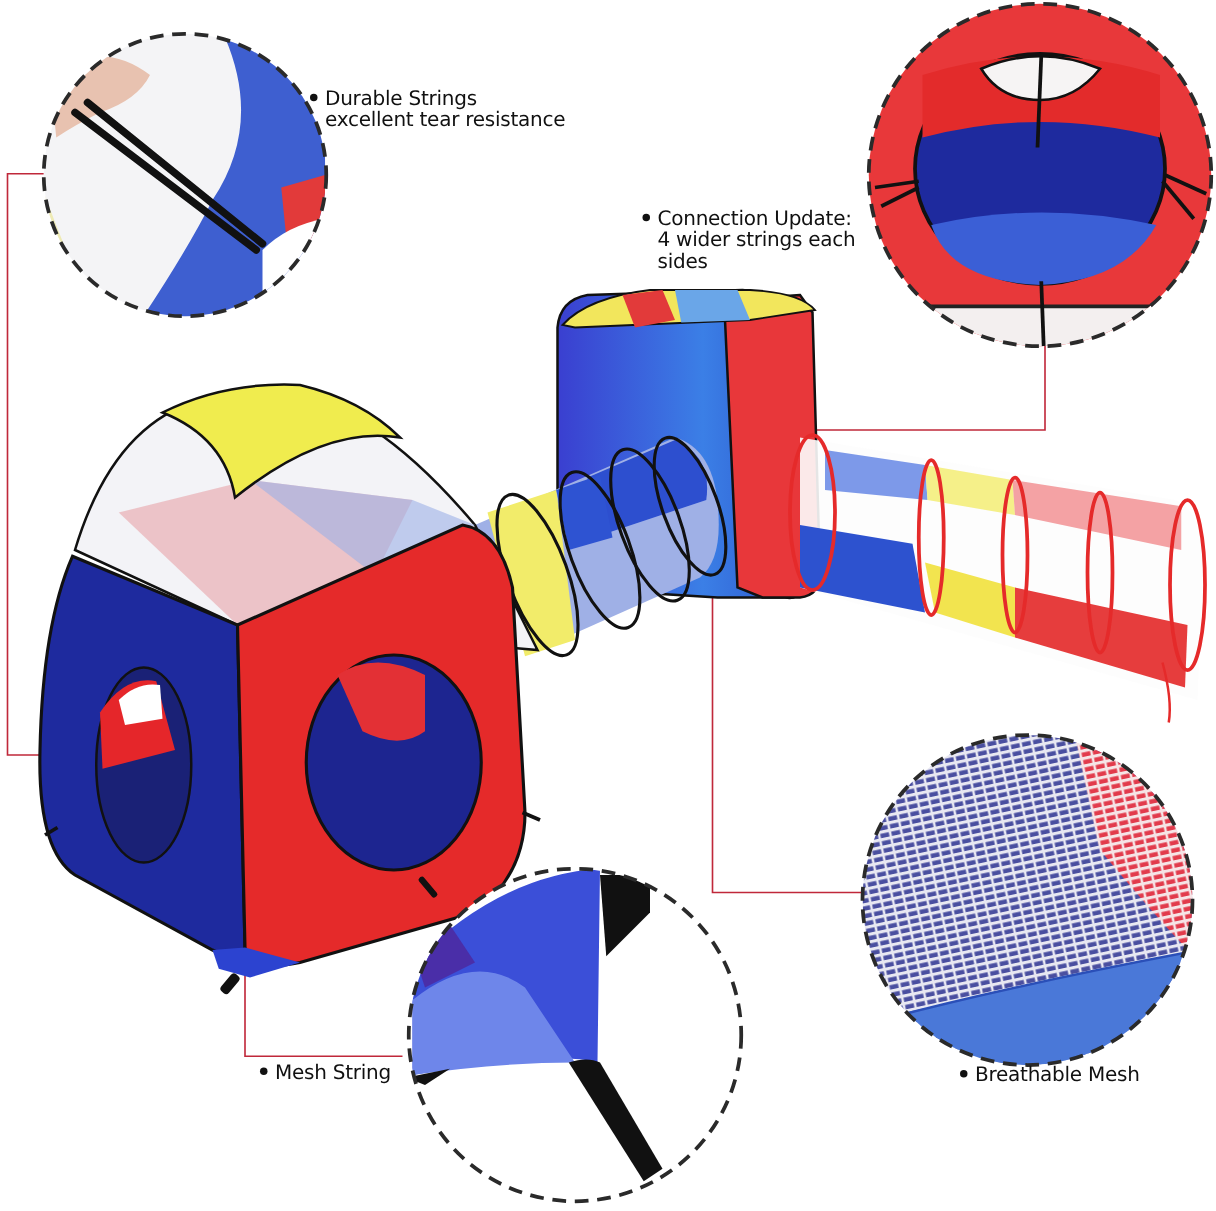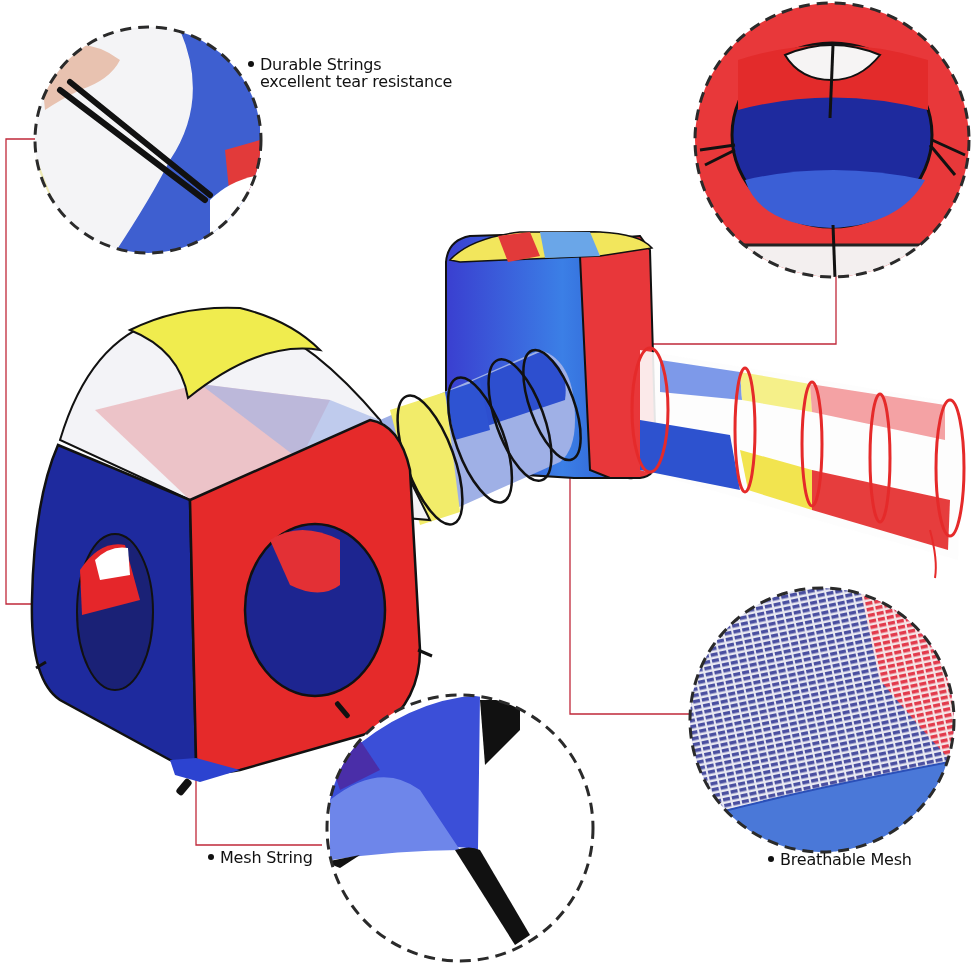--- a/index.html
+++ b/index.html
@@ -176,25 +176,30 @@
         <path d="M330,800 Q380,760 420,790 L460,850 Q400,850 330,860 Z" fill="#6e86ea"></path>
         <path d="M330,760 L360,740 L380,770 L340,790 Z" fill="#4a2ea8"></path>
         <path d="M480,700 L520,700 L520,730 L485,765 Z" fill="#111"></path>
         <path d="M455,850 Q470,845 480,850 L530,935 L515,945 Z" fill="#111"></path>
         <path d="M325,862 L360,855 L340,868 Z" fill="#111"></path>
       </g>
       <circle cx="460" cy="828" r="133" fill="none" stroke="#2a2a2a" stroke-width="3" stroke-dasharray="11 7"></circle>
     </g>
   </svg>
 
-  <div class="label" style="left:248px; top:56px;">
+  <div class="label" style="left:248px; top:70px;">
     <span class="line"><span class="bullet"></span><span>Durable Strings</span></span>
     <span class="line" style="padding-left:12px;">excellent tear resistance</span>
   </div>
 
+  <div class="label" style="left:514px; top:166px;">
+    <span class="line"><span class="bullet"></span><span>Connection Update:</span></span>
+    <span class="line" style="padding-left:12px;">4 wider strings each</span>
+    <span class="line" style="padding-left:12px;">sides</span>
+  </div>
 
   <div class="label" style="left:208px; top:849px;">
     <span class="line"><span class="bullet"></span><span>Mesh String</span></span>
   </div>
 
   <div class="label" style="left:768px; top:851px;">
     <span class="line"><span class="bullet"></span><span>Breathable Mesh</span></span>
   </div>
 
 </div>

